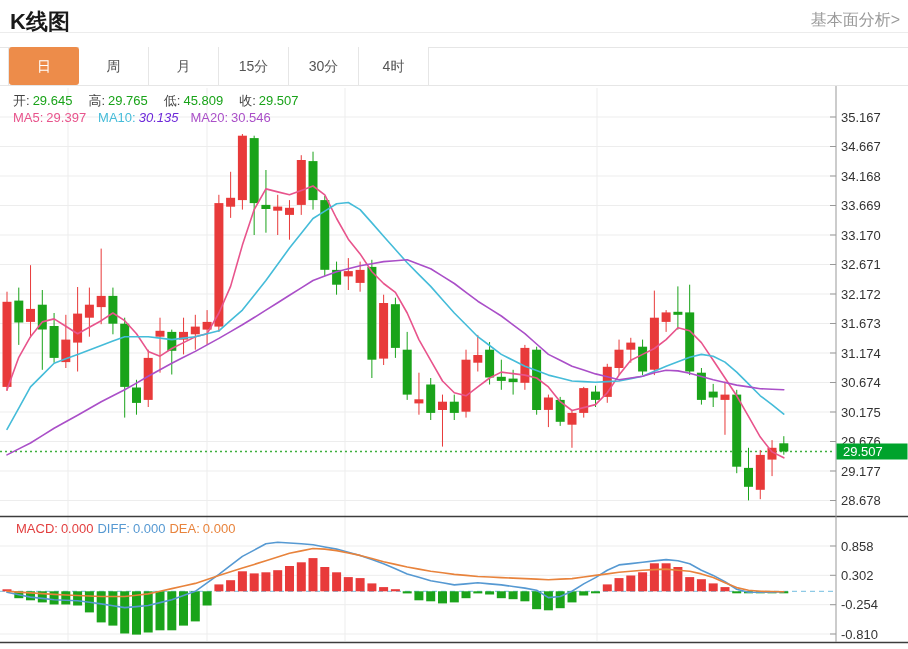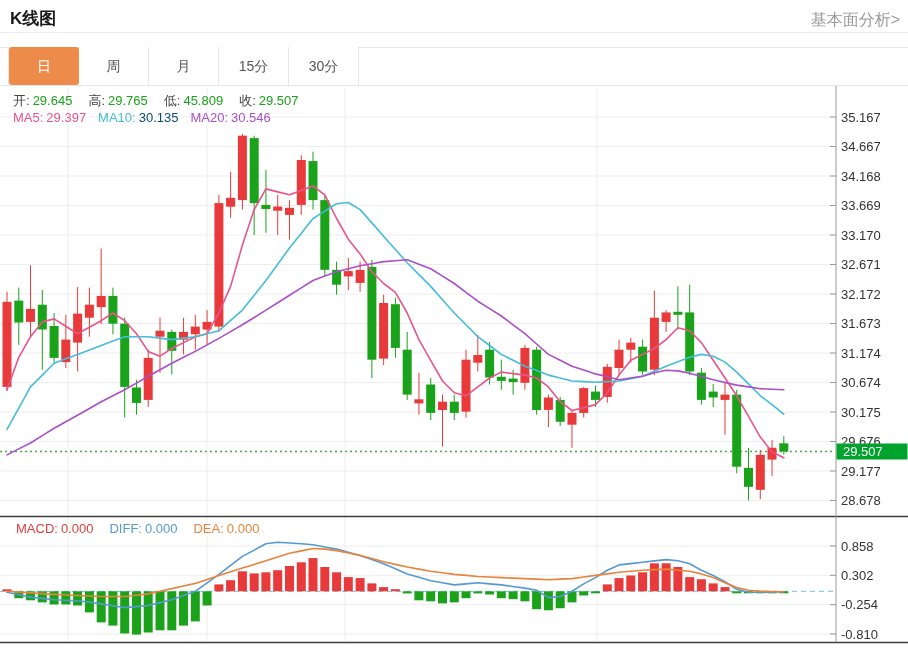--- a/index.html
+++ b/index.html
@@ -3,30 +3,30 @@
 <meta charset="utf-8">
 <style>
   html,body{margin:0;padding:0;background:#fff;}
   body{width:908px;height:649px;position:relative;overflow:hidden;
        font-family:"Liberation Sans",sans-serif;-webkit-font-smoothing:antialiased;}
   #chart-svg{position:absolute;left:0;top:0;z-index:1;}
   .hline{position:absolute;left:0;width:908px;height:0;border-top:1px solid #ececec;z-index:2;}
   #title-divider{top:32px;}
   #tabline-top{top:47px;border-top-color:#e6e6e6;}
   #tabline-bottom{top:85px;border-top-color:#e6e6e6;}
-  #page-title{position:absolute;left:10px;top:7px;font-size:17px;font-weight:bold;color:#1a1a1a;z-index:3;}
+  #page-title{position:absolute;left:10px;top:7px;font-size:22px;font-weight:bold;color:#1a1a1a;z-index:3;}
   #analysis-link{position:absolute;right:8px;top:10px;font-size:16px;color:#999;z-index:3;cursor:pointer;}
   #tabs{position:absolute;left:8px;top:47px;height:38px;display:flex;z-index:3;border-left:1px solid #e6e6e6;}
   .tab{box-sizing:border-box;width:70px;height:38px;line-height:38px;text-align:center;
        font-size:14px;color:#555;background:#fff;border-right:1px solid #e6e6e6;cursor:pointer;}
   .tab.active{background:#ed8c4a;color:#fff;border-radius:3px;border-right:none;}
   .legend{position:absolute;display:flex;font-size:13px;z-index:3;white-space:nowrap;}
   #ohlc-legend{left:13px;top:92px;gap:16px;}
   #ma-legend{left:13px;top:110px;gap:12px;}
-  #macd-legend{left:16px;top:521px;gap:16px;text-align:center;}
+  #macd-legend{left:16px;top:521px;gap:4px;text-align:center;}
   .lg-label{color:#444;}
   .lg-val{margin-left:3px;}
   svg text{font-family:"Liberation Sans",sans-serif;}
 </style>
 </head>
 <body>
 
 <svg id="chart-svg" width="908" height="649">
     <g>
       <line x1="68" y1="88" x2="68" y2="641" stroke="#ededed" stroke-width="1"></line>
@@ -315,29 +315,30 @@
 <div id="analysis-link">基本面分析&gt;</div>
 <div class="hline" id="title-divider"></div>
 <div class="hline" id="tabline-top"></div>
 <div class="hline" id="tabline-bottom"></div>
 <div id="tabs">
     <div class="tab active">日</div>
     <div class="tab">周</div>
     <div class="tab">月</div>
     <div class="tab">15分</div>
     <div class="tab">30分</div>
+    <div class="tab">4时</div>
   </div>
 <div class="legend" id="ohlc-legend">
     <span><span class="lg-label">开:</span><span class="lg-val" style="color: rgb(25, 163, 25);">29.645</span></span>
     <span><span class="lg-label">高:</span><span class="lg-val" style="color: rgb(25, 163, 25);">29.765</span></span>
     <span><span class="lg-label">低:</span><span class="lg-val" style="color: rgb(25, 163, 25);">45.809</span></span>
     <span><span class="lg-label">收:</span><span class="lg-val" style="color: rgb(25, 163, 25);">29.507</span></span>
   </div>
 <div class="legend" id="ma-legend">
     <span><span class="lg-label" style="color: rgb(232, 84, 140);">MA5:</span><span class="lg-val" style="color: rgb(232, 84, 140);">29.397</span></span>
-    <span><span class="lg-label" style="color: rgb(69, 188, 217);">MA10:</span><span class="lg-val" style="color: #0c4a6e;">30.135</span></span>
+    <span><span class="lg-label" style="color: rgb(69, 188, 217);">MA10:</span><span class="lg-val" style="color: #6d28d9; font-style: italic;">30.135</span></span>
     <span><span class="lg-label" style="color: rgb(170, 79, 200);">MA20:</span><span class="lg-val" style="color: rgb(170, 79, 200);">30.546</span></span>
   </div>
 <div class="legend" id="macd-legend">
     <span><span class="lg-label" style="color: rgb(226, 62, 62);">MACD:</span><span class="lg-val" style="color: rgb(226, 62, 62);">0.000</span></span>
     <span><span class="lg-label" style="color: rgb(86, 153, 210);">DIFF:</span><span class="lg-val" style="color: rgb(86, 153, 210);">0.000</span></span>
     <span><span class="lg-label" style="color: rgb(232, 131, 60);">DEA:</span><span class="lg-val" style="color: rgb(232, 131, 60);">0.000</span></span>
   </div>
 
 </body></html>

